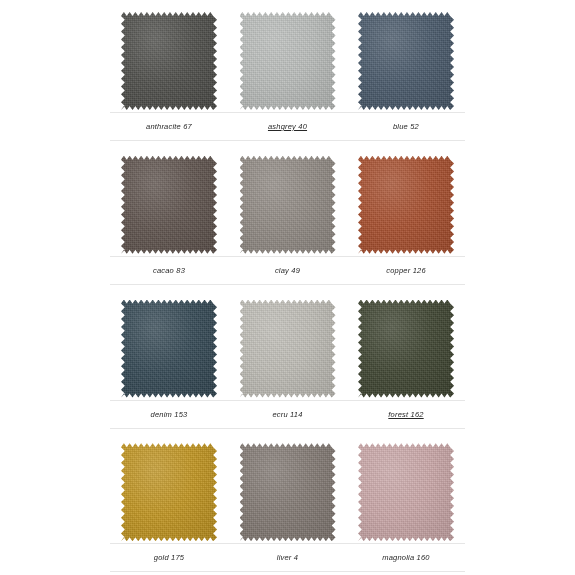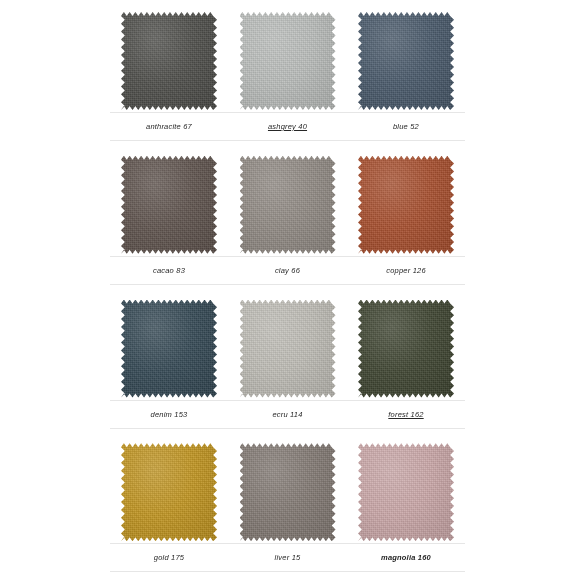--- a/index.html
+++ b/index.html
@@ -231,21 +231,21 @@
           <div class="swatch-chip-wrap">
             <div class="swatch-chip" style="background-color: rgb(165, 74, 40);">
               <div class="swatch-texture"></div>
               <div class="swatch-shade"></div>
             </div>
           </div>
         </div>
       </div>
       <div class="swatch-row-labels" style="border-top-color: rgb(230, 230, 230); border-bottom-color: rgb(230, 230, 230);">
         <div class="swatch-label" style="color: rgb(38, 38, 38);">cacao 83</div>
-        <div class="swatch-label" style="color: rgb(38, 38, 38);">clay 66</div>
+        <div class="swatch-label" style="color: rgb(38, 38, 38);">clay 49</div>
         <div class="swatch-label" style="color: rgb(38, 38, 38);">copper 126</div>
       </div>
     </div>
 
     <div class="swatch-row">
       <div class="swatch-row-cells">
         <div class="swatch-cell">
           <div class="swatch-chip-wrap">
             <div class="swatch-chip" style="background-color: rgb(47, 68, 80);">
               <div class="swatch-texture"></div>
@@ -299,19 +299,19 @@
           <div class="swatch-chip-wrap">
             <div class="swatch-chip" style="background-color: rgb(201, 165, 166);">
               <div class="swatch-texture"></div>
               <div class="swatch-shade"></div>
             </div>
           </div>
         </div>
       </div>
       <div class="swatch-row-labels" style="border-top-color: rgb(230, 230, 230); border-bottom-color: rgb(230, 230, 230);">
         <div class="swatch-label" style="color: rgb(38, 38, 38);">gold 175</div>
-        <div class="swatch-label" style="color: rgb(38, 38, 38);">liver 15</div>
-        <div class="swatch-label" style="color: rgb(38, 38, 38); font-weight: bold;">magnolia 160</div>
+        <div class="swatch-label" style="color: rgb(38, 38, 38);">liver 4</div>
+        <div class="swatch-label" style="color: rgb(38, 38, 38);">magnolia 160</div>
       </div>
     </div>
 
   </div>
 </div>
 
 </body></html>

